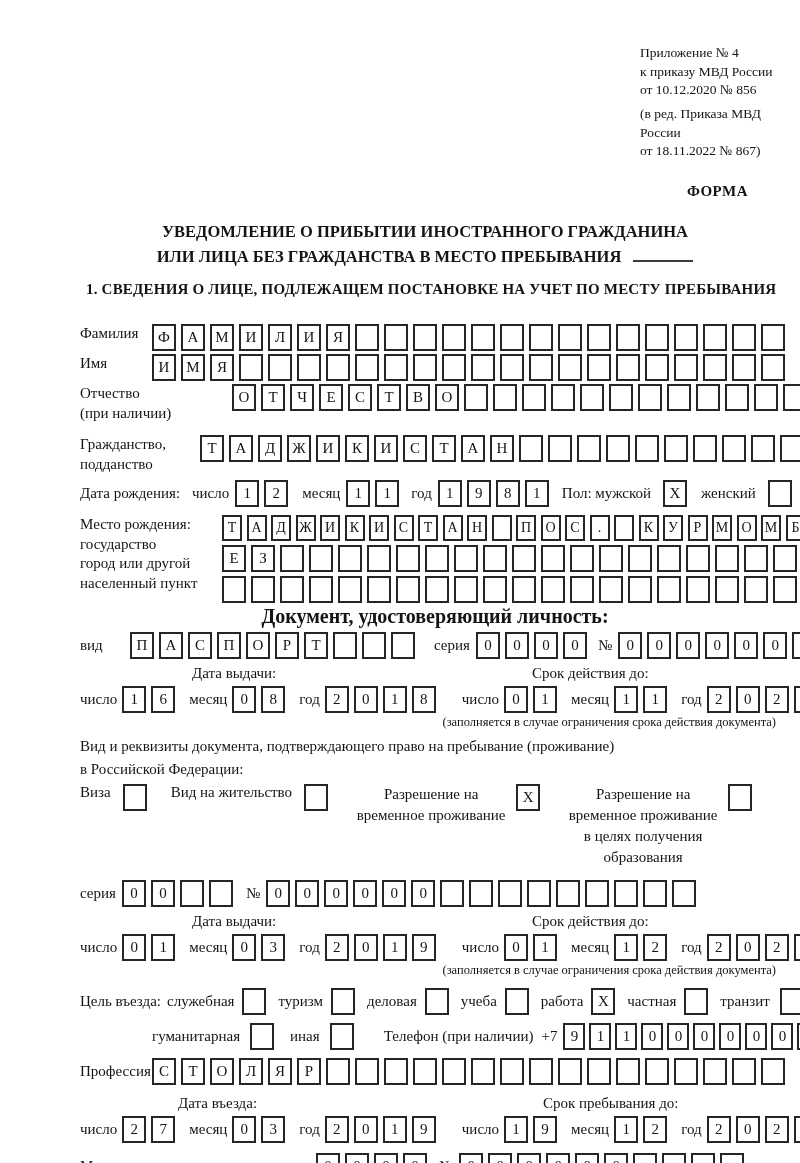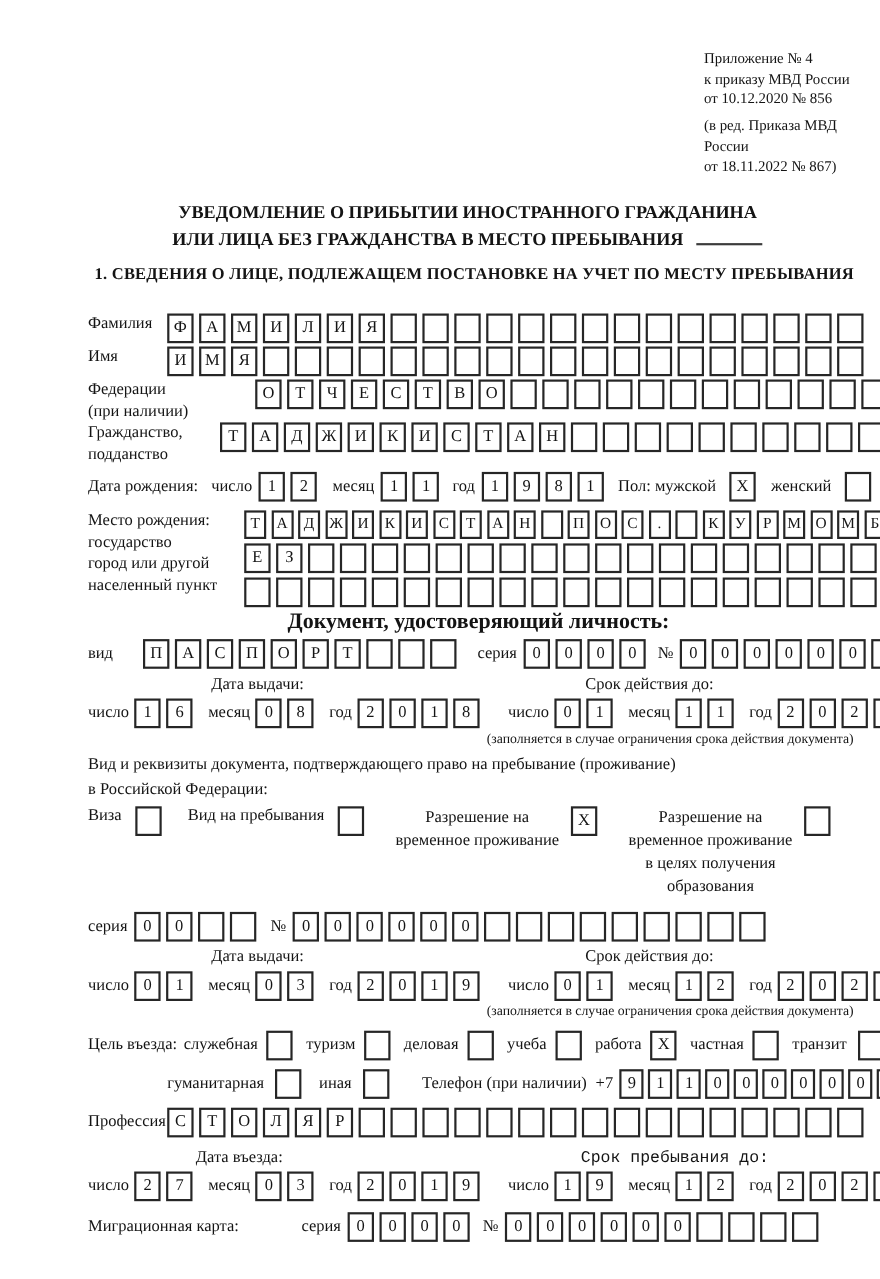--- a/index.html
+++ b/index.html
@@ -22,21 +22,21 @@
   .sec1 { margin-top:12px; margin-left:6px; font-weight:bold; font-size:15px; letter-spacing:.2px; }
 
   
   .row { display:flex; align-items:flex-start; }
   .ai-c { align-items:center; }
   .col { display:flex; flex-direction:column; }
   .lblcol { flex:none; line-height:19.5px; }
   .lblcol span { display:block; }
   .w72 { width:72px; } .w120 { width:120px; } .w142 { width:142px; } .w152 { width:152px; }
   .lbl { flex:none; margin-right:6px; }
-  .mt0{margin-top:0} .mt2{margin-top:2px} .mt3{margin-top:3px} .mt4{margin-top:4px} .mt6{margin-top:6px}
+  .mt0{margin-top:12px} .mt2{margin-top:2px} .mt3{margin-top:3px} .mt4{margin-top:4px} .mt6{margin-top:6px}
   .mt8{margin-top:8px} .mt10{margin-top:10px} .mt12{margin-top:12px} .mt26{margin-top:26px}
   .ml10{margin-left:10px} .ml24{margin-left:24px} .ml30{margin-left:30px}
 
   
   .boxrow { display:inline-flex; flex:none; }
   .boxrow .cell {
     flex:none; width:24px; height:27px;
     border:2px solid #262626; margin-right:5px;
     display:inline-flex; align-items:center; justify-content:center;
     font-size:15px; background:#fff;
@@ -46,41 +46,42 @@
   .boxrow.cb { margin-left:6px; }
   .boxrow.cb .cell { margin-right:0; }
 
   .center-bold { text-align:center; font-weight:bold; font-size:20px; }
   .note { font-size:12.5px; text-align:right; padding-right:14px; }
   .plain { font-size:15px; }
   .opt { flex:none; max-width:158px; text-align:center; line-height:1.4; }
 
   .hdrrow { position:relative; height:19px; }
   .hdr1 { position:absolute; left:112px; } .hdr2 { position:absolute; left:452px; }
-  .hdr1b { position:absolute; left:98px; } .hdr2b { position:absolute; left:448px;font-family:Liberation Mono, monospace; }
+  .hdr1b { position:absolute; left:98px; } .hdr2b { position:absolute; left:463px; }
   .grp { display:flex; align-items:center; flex:none; }
   .grp .lbl { margin-right:5px; }
   .grp .boxrow { margin-right:9px; }
   .grp-right { margin-left:12px; }
 </style>
 </head>
 <body>
 
 <div class="page">
 
   <div class="annex">
     <div>Приложение № 4</div>
     <div>к приказу МВД России</div>
     <div>от 10.12.2020 № 856</div>
     <div class="annex-note">
       <div>(в ред. Приказа МВД России</div>
       <div>от 18.11.2022 № 867)</div>
     </div>
   </div>
 
+  <div class="forma">ФОРМА</div>
 
   <div class="title">
     <div>УВЕДОМЛЕНИЕ О ПРИБЫТИИ ИНОСТРАННОГО ГРАЖДАНИНА</div>
     <div>
       <span>ИЛИ ЛИЦА БЕЗ ГРАЖДАНСТВА В МЕСТО ПРЕБЫВАНИЯ</span><span class="blank"></span>
     </div>
   </div>
 
   <div class="sec1">1. СВЕДЕНИЯ О ЛИЦЕ, ПОДЛЕЖАЩЕМ ПОСТАНОВКЕ НА УЧЕТ ПО МЕСТУ ПРЕБЫВАНИЯ</div>
 
@@ -135,21 +136,21 @@
         <span class="cell"></span>
         <span class="cell"></span>
         <span class="cell"></span>
         <span class="cell"></span>
         <span class="cell"></span>
       </span>
   </div>
 
   <div class="row mt3">
     <span class="lblcol w152">
-      <span>Федерации</span>
+      <span>Отчество</span>
       <span>(при наличии)</span>
     </span>
     <span class="boxrow">
         <span class="cell">О</span>
         <span class="cell">Т</span>
         <span class="cell">Ч</span>
         <span class="cell">Е</span>
         <span class="cell">С</span>
         <span class="cell">Т</span>
         <span class="cell">В</span>
@@ -394,21 +395,21 @@
   <div class="note mt2">(заполняется в случае ограничения срока действия документа)</div>
 
   <div class="plain mt8">Вид и реквизиты документа, подтверждающего право на пребывание (проживание)</div>
   <div class="plain mt6">в Российской Федерации:</div>
 
   <div class="row mt6">
     <span class="lbl">Виза</span>
     <span class="boxrow cb">
         <span class="cell"></span>
       </span>
-    <span class="lbl ml24">Вид на пребывания</span>
+    <span class="lbl ml24">Вид на жительство</span>
     <span class="boxrow cb ml10">
         <span class="cell"></span>
       </span>
     <span class="opt ml24">Разрешение на временное проживание</span>
     <span class="boxrow cb ml10">
         <span class="cell">X</span>
       </span>
     <span class="opt ml24">Разрешение на временное проживание в целях получения образования</span>
     <span class="boxrow cb ml10">
         <span class="cell"></span>

